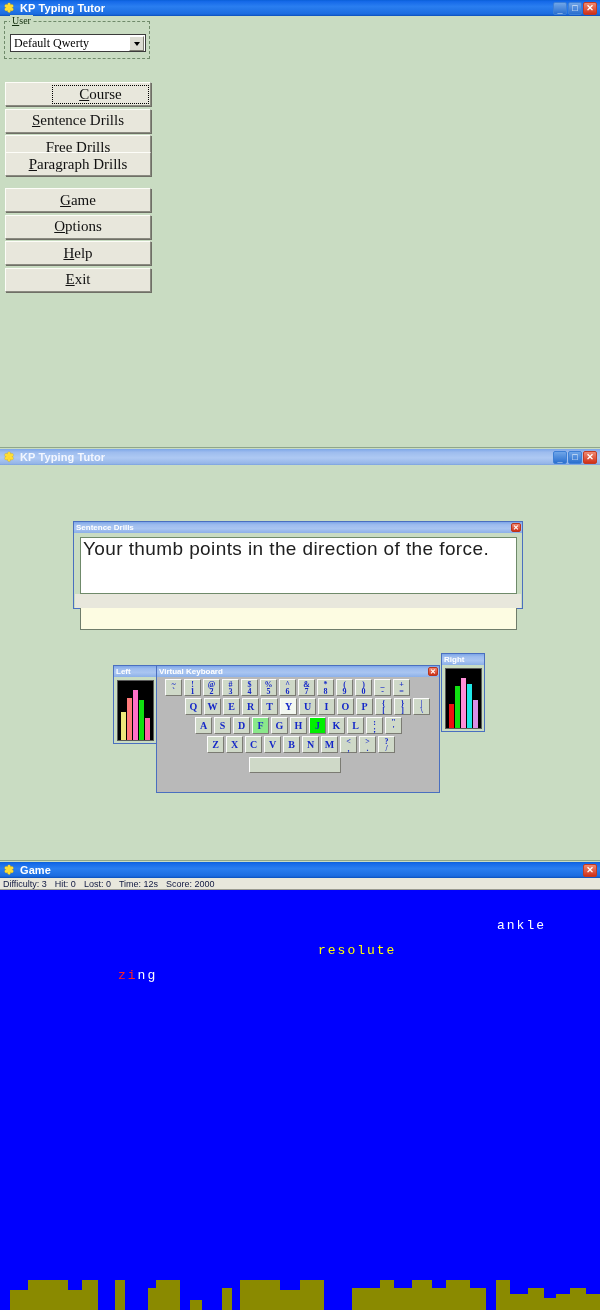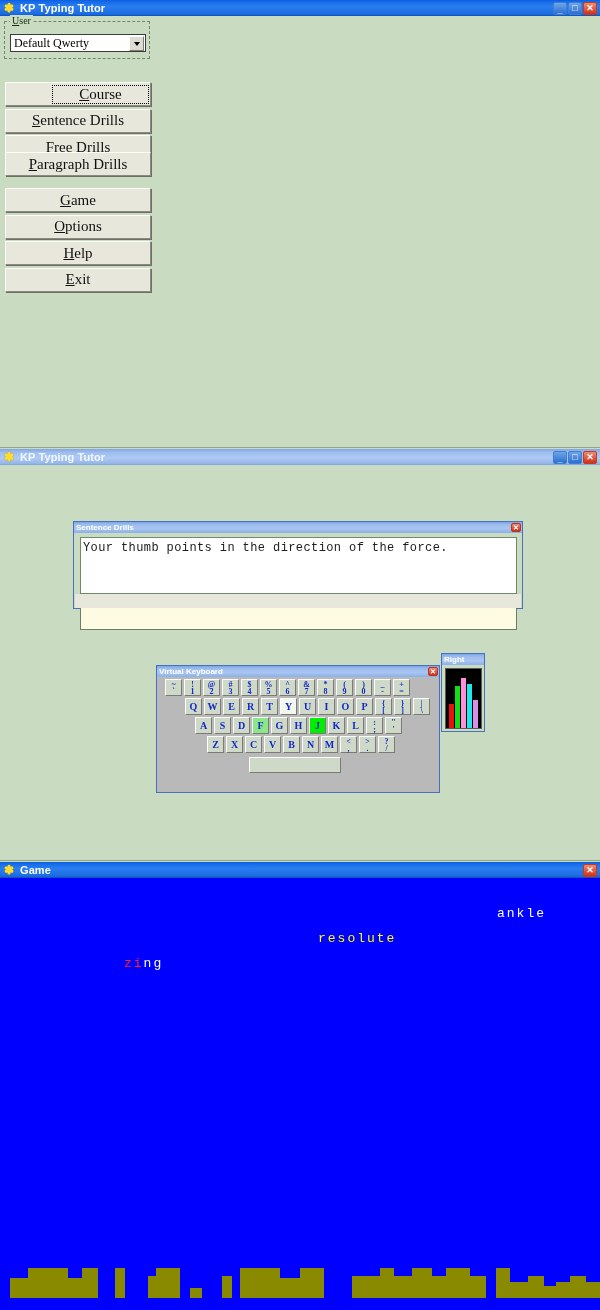--- a/index.html
+++ b/index.html
@@ -116,21 +116,21 @@
   .child-x {
     width:10px; height:9px; border-radius:2px; flex:0 0 auto;
     background:linear-gradient(to bottom,#f08a72,#cf2f16); border:1px solid #b8341d;
     color:#fff; font-size:7px; line-height:7px; text-align:center; font-weight:bold;
   }
 
   #sentence-window { left:73px; top:56px; width:450px; height:88px; }
   .sent-display {
     position:absolute; left:6px; top:15px; width:437px; height:57px;
     background:#fff; border:1px solid #6f8a6a;
-    font-family:Liberation Mono, monospace; font-size:12px;
+    font-family:Liberation Sans, sans-serif; font-size:19px;
     color:#202020; padding:1px 2px; line-height:19px;
     white-space:pre-wrap; letter-spacing:0.4px;
   }
   .sent-input {
     position:absolute; left:6px; top:78px; width:437px; height:30px;
     background:#fdfce2; border:1px solid #6f7c6a;
     font-family:"Liberation Mono", monospace; font-size:14.5px; color:#202020;
     padding:2px;
   }
   #sentence-window .sent-foot {
@@ -269,20 +269,32 @@
     <div class="child" id="sentence-window">
       <div class="child-title">
         <span class="t">Sentence Drills</span>
         <span class="child-x">✕</span>
       </div>
       <div class="sent-display">Your thumb points in the direction of the force.</div>
       <div class="sent-input"></div>
       <div class="sent-foot"></div>
     </div>
 
+    <div class="child" id="left-hand">
+      <div class="child-title">
+        <span class="t">Left</span>
+      </div>
+      <div class="hand-canvas" id="left-hand-canvas">
+          <div class="hbar" style="left: 3px; height: 28px; background: rgb(236, 232, 122);"></div>
+          <div class="hbar" style="left: 9px; height: 42px; background: rgb(255, 123, 123);"></div>
+          <div class="hbar striped" style="left: 15px; height: 50px; background: rgb(255, 111, 200);"></div>
+          <div class="hbar" style="left: 21px; height: 40px; background: rgb(16, 224, 16);"></div>
+          <div class="hbar striped" style="left: 27px; height: 22px; background: rgb(255, 95, 168);"></div>
+        </div>
+    </div>
 
     <div class="child" id="right-hand">
       <div class="child-title">
         <span class="t">Right</span>
       </div>
       <div class="hand-canvas" id="right-hand-canvas">
           <div class="hbar" style="left: 3px; height: 24px; background: rgb(238, 16, 16);"></div>
           <div class="hbar" style="left: 9px; height: 42px; background: rgb(16, 224, 16);"></div>
           <div class="hbar striped" style="left: 15px; height: 50px; background: rgb(255, 143, 216);"></div>
           <div class="hbar" style="left: 21px; height: 44px; background: rgb(32, 232, 232);"></div>
@@ -477,20 +489,27 @@
 
 <div class="win" id="win-game">
   <div class="titlebar">
     <span class="tb-icon"></span>
     <span class="tb-title">Game</span>
     <span class="tb-btns">
       <span class="tb-btn close">
           <span class="g">✕</span>
         </span>
     </span>
+  </div>
+  <div class="game-status">
+    <span>Difficulty: 3</span>
+    <span>Hit: 0</span>
+    <span>Lost: 0</span>
+    <span>Time: 12s</span>
+    <span>Score: 2000</span>
   </div>
   <div class="game-field" id="game-field">
     <div class="skyline" id="skyline">
         <div class="bld" style="left: 10px; width: 18px; height: 20px; background: rgb(138, 138, 0);"></div>
         <div class="bld" style="left: 28px; width: 40px; height: 30px; background: rgb(138, 138, 0);"></div>
         <div class="bld" style="left: 68px; width: 14px; height: 20px; background: rgb(138, 138, 0);"></div>
         <div class="bld" style="left: 82px; width: 16px; height: 30px; background: rgb(138, 138, 0);"></div>
         <div class="bld" style="left: 115px; width: 10px; height: 30px; background: rgb(138, 138, 0);"></div>
         <div class="bld" style="left: 148px; width: 8px; height: 22px; background: rgb(138, 138, 0);"></div>
         <div class="bld" style="left: 156px; width: 24px; height: 30px; background: rgb(138, 138, 0);"></div>
@@ -509,15 +528,15 @@
         <div class="bld" style="left: 496px; width: 14px; height: 30px; background: rgb(138, 138, 0);"></div>
         <div class="bld" style="left: 510px; width: 18px; height: 16px; background: rgb(138, 138, 0);"></div>
         <div class="bld" style="left: 528px; width: 16px; height: 22px; background: rgb(138, 138, 0);"></div>
         <div class="bld" style="left: 544px; width: 12px; height: 12px; background: rgb(138, 138, 0);"></div>
         <div class="bld" style="left: 570px; width: 16px; height: 22px; background: rgb(138, 138, 0);"></div>
         <div class="bld" style="left: 586px; width: 14px; height: 16px; background: rgb(138, 138, 0);"></div>
         <div class="bld" style="left: 556px; width: 14px; height: 16px; background: rgb(138, 138, 0);"></div>
       </div>
   <div class="gword" style="left: 497px; top: 28px;"><span class="todo">ankle</span></div>
       <div class="gword yellow" style="left: 318px; top: 53px;"><span class="todo">resolute</span></div>
-      <div class="gword" style="left: 118px; top: 78px; margin-left: 6px;"><span class="done">zi</span><span class="todo">ng</span></div>
+      <div class="gword" style="left: 118px; top: 78px;"><span class="done">zi</span><span class="todo">ng</span></div>
     </div>
 </div>
 
 </body></html>

